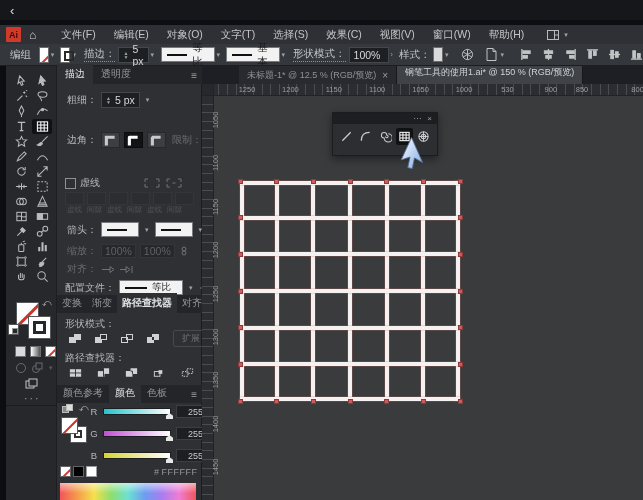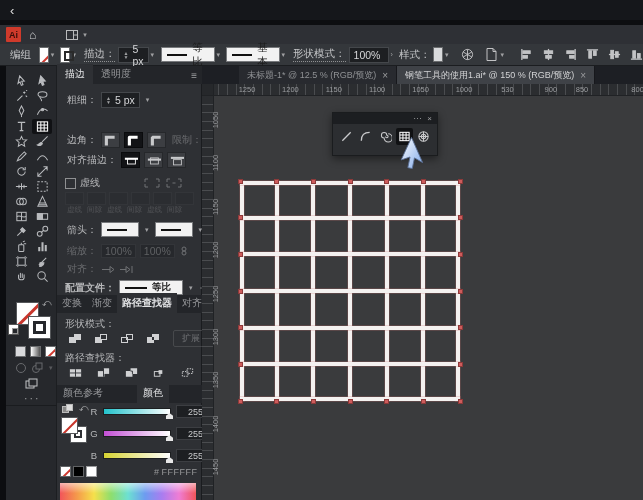--- a/index.html
+++ b/index.html
@@ -96,21 +96,21 @@
   .csw.white{background:#fff;border-color:#9a9b9d;}
   .hex{color:#97989a;font-size:9px;letter-spacing:.5px;}
   .cp-none{position:absolute;left:4px;top:351px;width:15px;height:15px;background:#fff;border:1px solid #55575a;overflow:hidden;z-index:3;}
   .cp-none::after{content:"";position:absolute;left:-3px;top:6px;width:26px;height:2px;background:#c8362c;transform:rotate(-45deg);}
   .cp-stroke{position:absolute;left:13px;top:360px;width:15px;height:15px;background:#fff;border:1px solid #55575a;z-index:2;}
   .cp-stroke::after{content:"";position:absolute;left:3px;top:3px;width:4px;height:4px;border:2.5px solid #2e3034;}
   
   .canvas{position:absolute;left:202px;top:0;width:441px;height:434px;background:#3a3b3d;overflow:hidden;}
   .doctabs{position:absolute;left:0;top:0;width:441px;height:18px;background:#1d1f24;display:flex;align-items:stretch;padding-left:37px;box-sizing:border-box;}
   .dtab{display:flex;align-items:center;gap:6px;padding:0 8px;font-size:9px;color:#8f9194;background:#282a2f;border-right:1px solid #17181c;white-space:nowrap;}
-  .dtab.active{background:#3f4247;color:#d2d3d5;}
+  .dtab.active{background:#3f4247;color:#d2d3d5;flex-direction:column;}
   .dtab .x{color:#9b9c9e;font-size:10px;}
   .hruler{position:absolute;left:0;top:18px;width:441px;height:12px;background:#2b2d30;border-bottom:1px solid #202225;box-sizing:border-box;
     background-image:repeating-linear-gradient(90deg,transparent 0 7.6px,#4a4c4f 7.6px 8.67px);}
   .hruler .lbl{position:absolute;top:1px;font-size:7.5px;color:#9b9da0;transform:translateX(-50%);background:transparent;}
   .vruler{position:absolute;left:0;top:30px;width:12px;height:404px;background:#2b2d30;border-right:1px solid #202225;box-sizing:border-box;
     background-image:repeating-linear-gradient(180deg,transparent 0 7.6px,#4a4c4f 7.6px 8.67px);}
   .vruler .lbl{position:absolute;left:9px;font-size:7.5px;color:#9b9da0;transform:rotate(-90deg) translateX(-50%);transform-origin:left top;white-space:nowrap;}
   .rcorner{position:absolute;left:0;top:18px;width:12px;height:12px;background:#26282b;border-right:1px solid #202225;border-bottom:1px solid #202225;box-sizing:border-box;z-index:2;}
   .gridwrap{position:absolute;left:38px;top:115px;width:220px;height:220px;}
   .gline{position:absolute;background:#f4f1f0;box-shadow:0 0 0 1px rgba(205,115,115,.22);}
@@ -129,20 +129,31 @@
 <div id="app">
 
   <div class="titlebar">
     <span class="back">‹</span>
   </div>
   <div class="topgap"></div>
 
   <div class="menubar">
     <span class="ailogo">Ai</span>
     <span class="homeicon">⌂</span>
+    <span id="menu-items" style="display: flex;">
+        <span class="menu-item">文件(F)</span>
+        <span class="menu-item">编辑(E)</span>
+        <span class="menu-item">对象(O)</span>
+        <span class="menu-item">文字(T)</span>
+        <span class="menu-item">选择(S)</span>
+        <span class="menu-item">效果(C)</span>
+        <span class="menu-item">视图(V)</span>
+        <span class="menu-item">窗口(W)</span>
+        <span class="menu-item">帮助(H)</span>
+      </span>
     <span class="ws-switch">
       <svg width="12" height="10" viewBox="0 0 12 10">
           <rect x="0.5" y="0.5" width="11" height="9" fill="none" stroke="#b9babc"></rect>
           <path d="M7.5 0.5 V9.5 M7.5 5 H11.5" stroke="#b9babc" fill="none"></path>
         </svg>
       <span class="chev">▾</span>
     </span>
   </div>
 
   <div class="controlbar">
@@ -464,41 +475,20 @@
           </span>
         <span class="tglbtn">
             <svg width="13" height="11" viewBox="0 0 14 12">
               <path d="M2.5 11.5 V2.5 H11.5" fill="none" stroke="currentColor" stroke-width="3.4" stroke-linejoin="bevel"></path>
             </svg>
           </span>
         <span class="plabel dim" style="margin-left:2px;">限制：</span>
         <span class="darkval dim" style="width:16px;"></span>
       </div>
 
-      <div class="prow" style="left:10px;top:86px;">
-        <span class="plabel">对齐描边：</span>
-        <span class="tglbtn sel">
-            <svg width="14" height="11" viewBox="0 0 16 12">
-              <rect x="4" y="4" width="9" height="6" fill="none" stroke="currentColor"></rect>
-              <path d="M1 4 H16" stroke="currentColor" stroke-width="2.4"></path>
-            </svg>
-          </span>
-        <span class="tglbtn">
-            <svg width="14" height="11" viewBox="0 0 16 12">
-              <rect x="4" y="3" width="9" height="7" fill="none" stroke="currentColor"></rect>
-              <path d="M1 5 H16" stroke="currentColor" stroke-width="2.4"></path>
-            </svg>
-          </span>
-        <span class="tglbtn">
-            <svg width="14" height="11" viewBox="0 0 16 12">
-              <rect x="4" y="5" width="9" height="6" fill="none" stroke="currentColor"></rect>
-              <path d="M1 3 H16" stroke="currentColor" stroke-width="2.4"></path>
-            </svg>
-          </span>
-      </div>
 
       <div class="prow" style="left:8px;top:110px;">
         <span class="checkbox"></span>
         <span class="plabel">虚线</span>
         <span class="dim" style="margin-left:40px;display:flex;gap:6px;">
           <svg width="16" height="10" viewBox="0 0 16 10">
               <path d="M1 1 H4 M12 1 H15 M1 9 H4 M12 9 H15 M1 1 V4 M1 6 V9 M15 1 V4 M15 6 V9" stroke="#c8c9cb" fill="none"></path>
             </svg>
           <svg width="16" height="10" viewBox="0 0 16 10">
               <path d="M1 1 H4 M12 1 H15 M1 9 H4 M12 9 H15 M1 1 V4 M1 6 V9 M15 1 V4 M15 6 V9 M6.5 5 H9.5" stroke="#c8c9cb" fill="none"></path>
@@ -549,21 +539,21 @@
       <div class="prow dim" style="left:10px;top:196px;">
         <span class="plabel">对齐：</span>
         <svg width="14" height="9" viewBox="0 0 14 9">
             <path d="M1 4.5 H9 M9 1.5 L13 4.5 L9 7.5 Z" stroke="#c8c9cb" fill="none"></path>
           </svg>
         <svg width="14" height="9" viewBox="0 0 14 9">
             <path d="M1 4.5 H7 M7 1.5 L11 4.5 L7 7.5 Z M13 1 V8" stroke="#c8c9cb" fill="none"></path>
           </svg>
       </div>
 
-      <div class="prow" style="left:8px;top:214px;font-weight:bold;">
+      <div class="prow" style="left:8px;top:214px;">
         <span class="plabel">配置文件：</span>
         <span class="whitedd" style="width:52px;">
           <span class="ddline" style="width:22px;"></span>
           <span style="font-size:9.5px;">等比</span>
         </span>
         <span class="chev">▾</span>
         <span class="dim" style="display:flex;gap:4px;">
           <svg width="10" height="10" viewBox="0 0 10 10">
               <path d="M1 5 H9 M6 2 L9 5 L6 8" stroke="#c8c9cb" fill="none"></path>
             </svg>
@@ -648,21 +638,21 @@
             </svg>
           </span>
         <span class="pfbtn">
             <svg width="15" height="13" viewBox="0 0 16 13">
               <rect x="2.5" y="5.5" width="6" height="5" fill="none" stroke="currentColor"></rect>
               <rect x="7" y="2" width="7" height="6" fill="currentColor"></rect>
             </svg>
           </span>
       </div>
 
-      <div class="tabbar" style="top:319px;gap:28px;">
+      <div class="tabbar" style="top:319px;">
         <span class="ptab" style="padding:3px 6px;">颜色参考</span>
         <span class="ptab active" style="padding:3px 6px;">颜色</span>
         <span class="ptab" style="padding:3px 6px;">色板</span>
         <span class="hamb">≡</span>
       </div>
 
       <span class="abs" style="left:5px;top:338px;">
         <svg width="11" height="10" viewBox="0 0 11 10">
             <rect x="0.5" y="2.5" width="6" height="6" fill="#888" stroke="#bbb"></rect>
             <rect x="4.5" y="0.5" width="6" height="6" fill="#ddd" stroke="#bbb"></rect>

